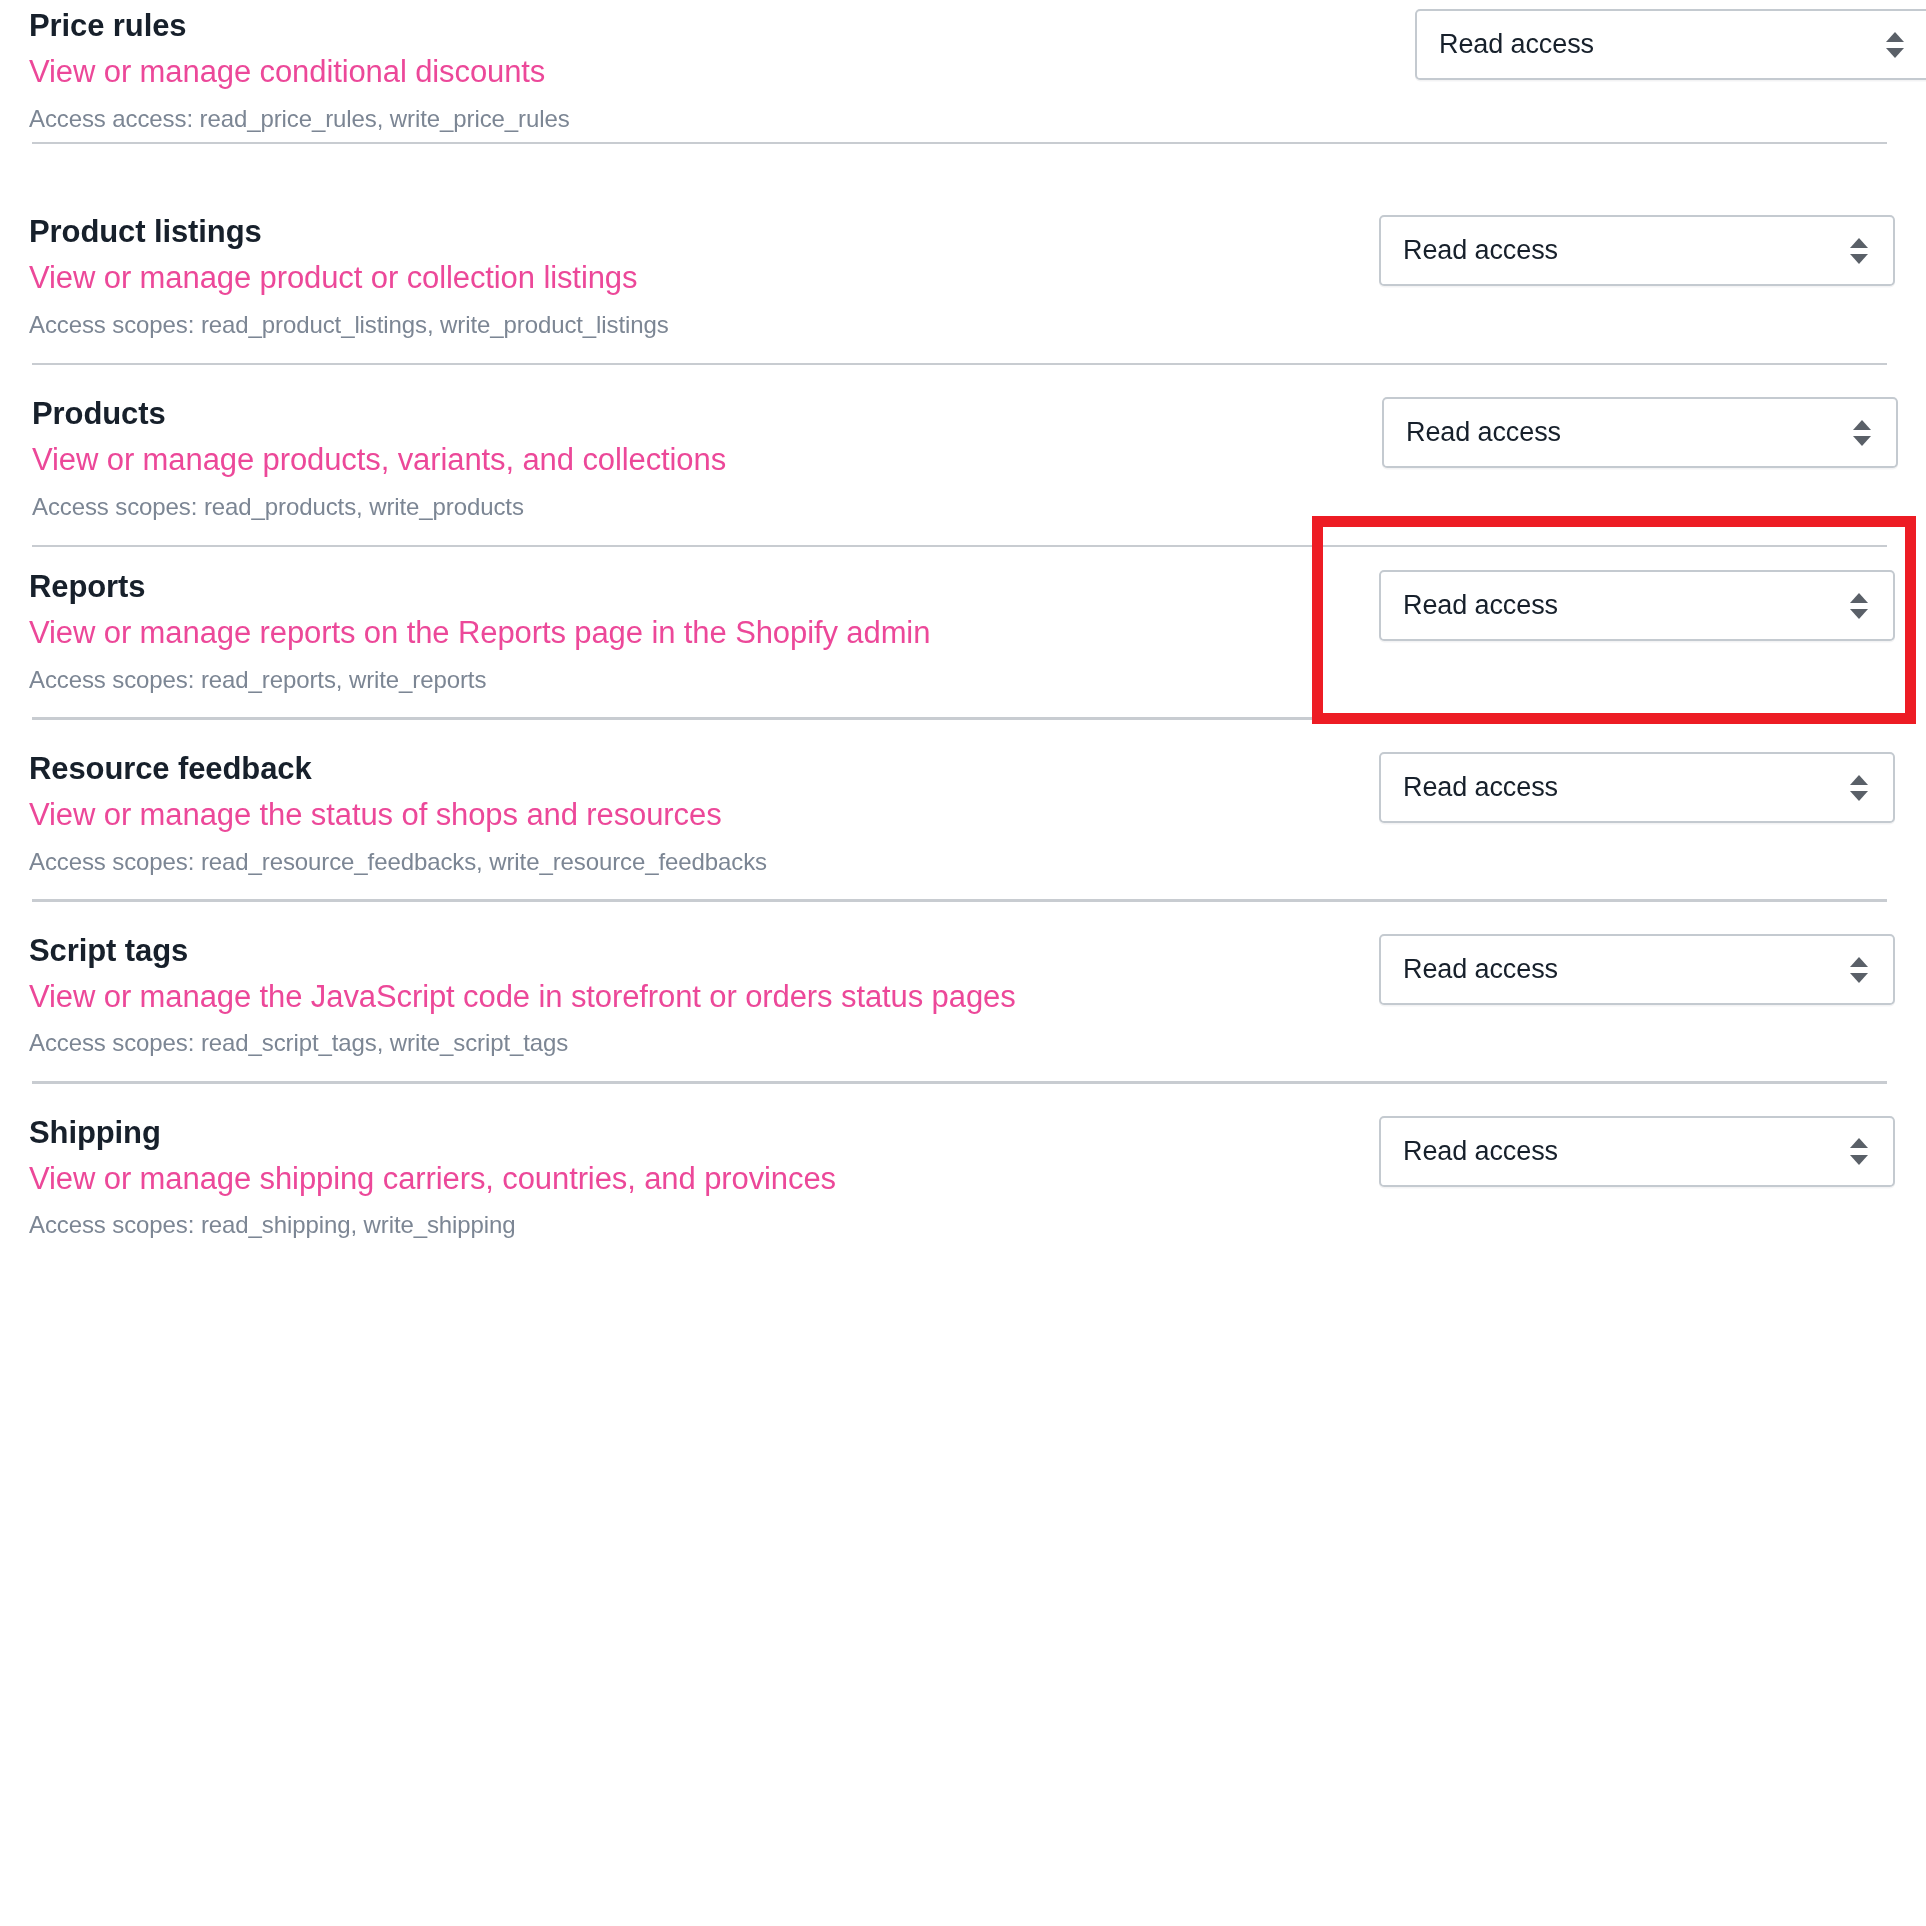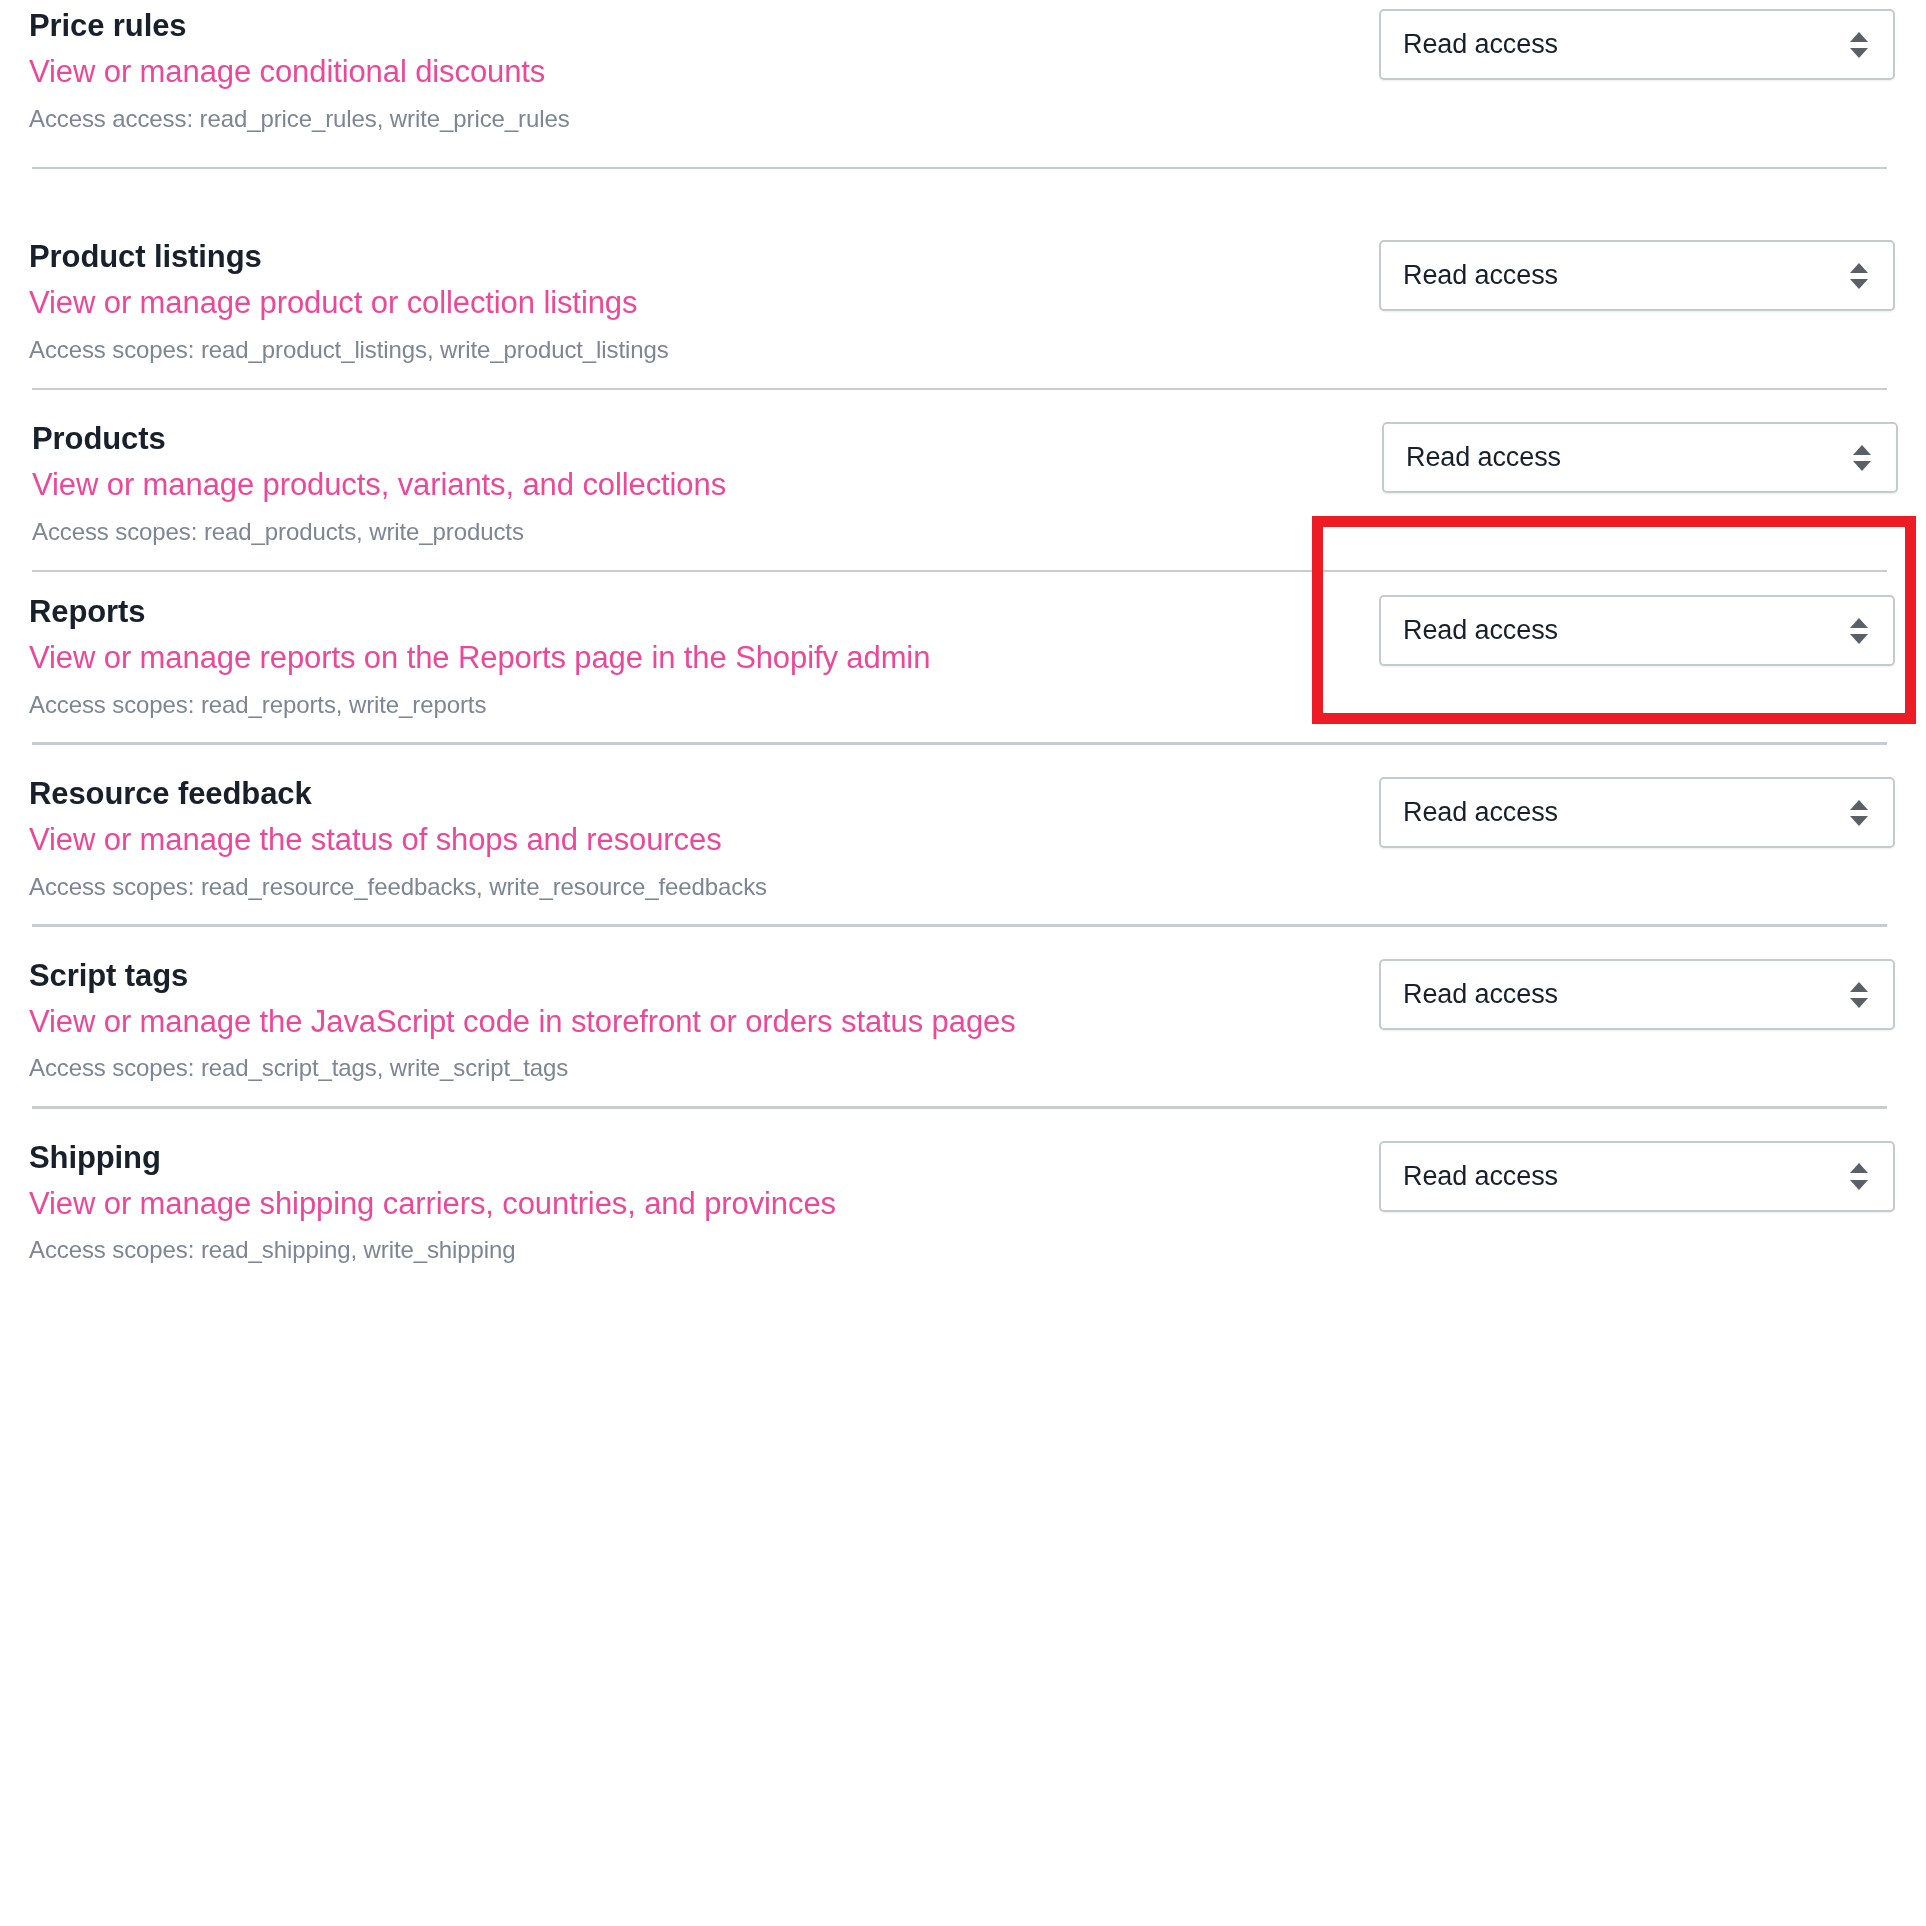--- a/index.html
+++ b/index.html
@@ -132,21 +132,21 @@
     border: 11.8px solid #ed1c24;
     pointer-events: none;
     z-index: 20;
   }
 </style>
 </head>
 <body>
 
 <div id="page">
   <div class="perm-list" id="perm-list">
-      <div class="perm-row" style="padding-top: 5.1px; padding-bottom: 33px;">
+      <div class="perm-row" style="padding-top: 5.1px; padding-bottom: 8px; gap: 36px;">
         <div class="row-text">
           <div class="row-title">Price rules</div>
           <div class="row-desc">View or manage conditional discounts</div>
           <div class="row-scopes">Access access: read_price_rules, write_price_rules</div>
         </div>
         <div class="row-control">
           <div class="select-box">
             <span class="select-value">Read access</span>
             <span class="select-arrows">
               <span class="arrow-up"></span>

